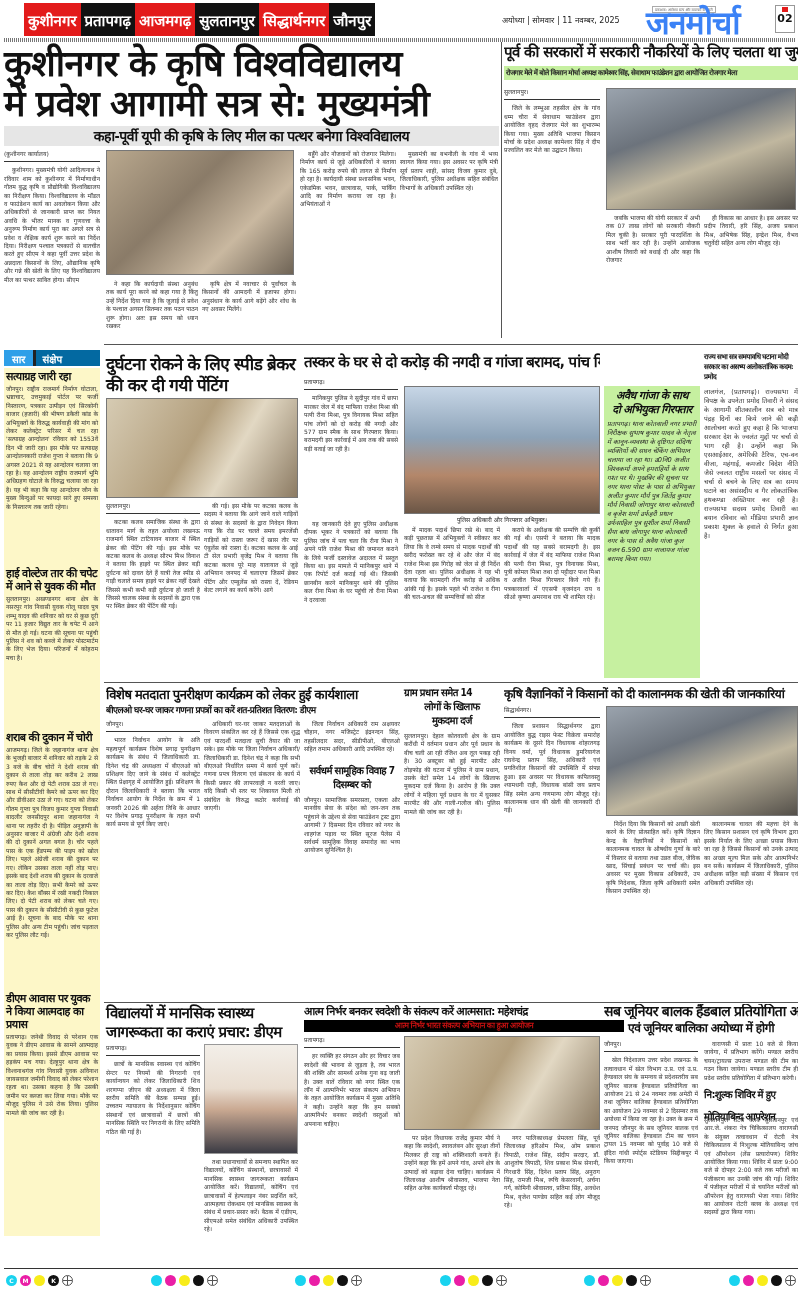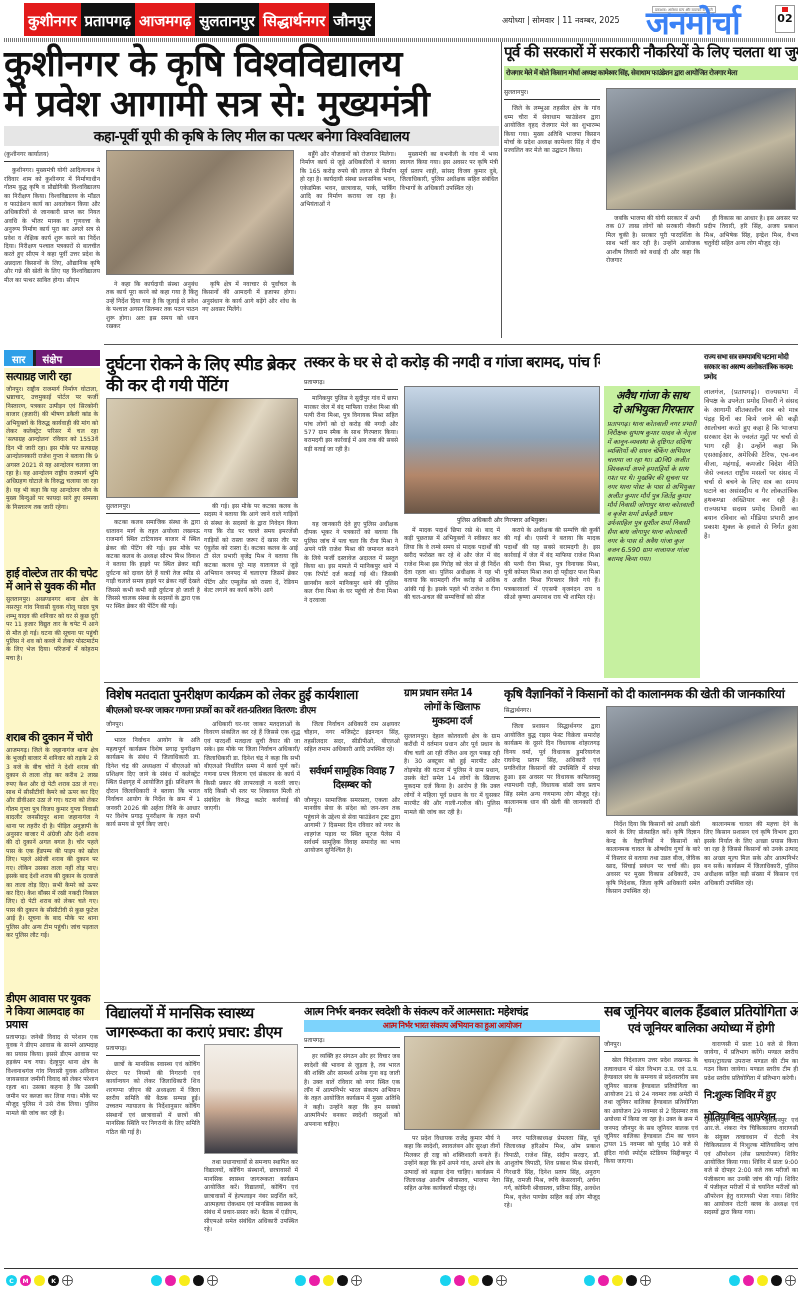--- a/index.html
+++ b/index.html
@@ -80,23 +80,23 @@
 <div class="abs txt" style="left:606px;top:214px;width:94px;height:120px;">
     <p>जबकि भाजपा की योगी सरकार में अभी तक 07 लाख लोगों को सरकारी नौकरी मिल चुकी है। सरकार पूरी पारदर्शिता के साथ भर्ती कर रही है। उन्होंने आयोजक आशीष तिवारी को बधाई दी और कहा कि रोजगार</p>
   </div>
 <div class="abs txt" style="left:704px;top:214px;width:94px;height:120px;">
     <p>ही विकास का आधार है। इस अवसर पर प्रदीप तिवारी, हरि सिंह, अजय प्रकाश मिश्र, अभिषेक सिंह, इन्द्रेश मिश्र, वैभव चतुर्वेदी सहित अन्य लोग मौजूद रहे।</p>
   </div>
 <div class="rule-v" style="left:501px;top:42px;height:296px;"></div>
 
 <div class="abs" style="left:4px;top:350px;width:96px;height:16px;display:flex;">
   <div style="background:#2f9fe8;color:#fff;font-weight:bold;font-size:10px;padding:2px 8px;">सार</div>
-  <div style="background:#701a75;color:#fff;font-weight:bold;font-size:10px;padding:2px 6px;flex:1;border-left:3px solid #222;">संक्षेप</div>
-</div>
-<div class="abs yellowbox" style="left:4px;top:368px;width:96px;height:652px;">
+  <div style="background:#0369a1;color:#fff;font-weight:bold;font-size:10px;padding:2px 6px;flex:1;border-left:3px solid #222;">संक्षेप</div>
+</div>
+<div class="abs yellowbox" style="left:4px;top:368px;width:96px;height:868px;">
   <div class="hl" style="font-size:11px;line-height:13px;padding:2px;">सत्याग्रह जारी रहा</div>
   <div class="txt" style="padding:0 2px;height:180px;">जौनपुर। राष्ट्रीय राजमार्ग निर्माण घोटाला, भ्रष्टाचार, उत्तमुकाई पोर्टल पर फर्जी निस्तारण, पत्रकार उत्पीड़न एवं सिरकोनी बाजार (हजारी) की भीषण डकैती कांड के अभियुक्तों के विरुद्ध कार्यवाही की मांग को लेकर कलेक्ट्रेट परिसर में चल रहा 'सत्याग्रह आन्दोलन' रविवार को 1553वें दिन भी जारी रहा। इस मौके पर सत्याग्रह आन्दोलनकारी राजेश गुप्ता ने बताया कि 9 अगस्त 2021 से यह आन्दोलन चलाया जा रहा है। यह आन्दोलन राष्ट्रीय राजमार्ग भूमि अधिग्रहण घोटाले के विरुद्ध चलाया जा रहा है। यह भी कहा कि यह आन्दोलन जौन के मुख्य बिन्दुओं पर फायदा सारे हुए समस्या के निस्तारण तक जारी रहेगा।</div>
   <div class="hl" style="font-size:11px;line-height:13px;padding:2px;">हाई वोल्टेज तार की चपेट में आने से युवक की मौत</div>
   <div class="txt" style="padding:0 2px;height:130px;">सुलतानपुर। अखण्डनगर थाना क्षेत्र के नसरपुर गांव निवासी युवक गोलू यादव पुत्र शम्भू यादव की शनिवार को घर से कुछ दूरी पर 11 हजार विद्युत तार के चपेट में आने से मौत हो गई। घटना की सूचना पर पहुंची पुलिस ने शव को कब्जे में लेकर पोस्टमार्टम के लिए भेज दिया। परिजनों में कोहराम मचा है।</div>
   <div class="hl" style="font-size:11px;line-height:13px;padding:2px;margin-top:4px;">शराब की दुकान में चोरी</div>
   <div class="txt" style="padding:0 2px;height:240px;">आजमगढ़। जिले के जहानागंज थाना क्षेत्र के भुजही बाजार में शनिवार को तड़के 2 से 3 बजे के बीच चोरों ने देशी शराब की दुकान से ताला तोड़ कर करीब 2 लाख रुपए कैश और दो पेटी शराब उठा ले गए। साथ में सीसीटीवी कैमरे को ऊपर कर दिए और डीवीआर उठा ले गए। घटना को लेकर गौतम गुप्ता पुत्र विजय कुमार गुप्ता निवासी बादलीर जनसीदपुर थाना जहानागंज ने थाना पर तहरीर दी है। पीड़ित अनुज्ञापी के अनुसार बाजार में अंग्रेजी और देशी शराब की दो दुकानें अगल बगल है। चोर पहले पास के एक हैंडपम्प की पाइप को खोल लिए। पहले अंग्रेजी शराब की दुकान पर गए। लेकिन उसका ताला नहीं तोड़ पाए। इसके बाद देशी शराब की दुकान के दरवाजे का ताला तोड़ दिए। सभी कैमरे को ऊपर कर दिए। कैश बॉक्स में रखी नकदी निकाल लिए। दो पेटी शराब को लेकर चले गए। पास की दुकान के सीसीटीवी से कुछ फुटेज आई है। सूचना के बाद मौके पर थाना पुलिस और अन्य टीम पहुंची। जांच पड़ताल कर पुलिस लौट गई।</div>
   <div class="hl" style="font-size:11px;line-height:13px;padding:2px;margin-top:4px;">डीएम आवास पर युवक ने किया आत्मदाह का प्रयास</div>
   <div class="txt" style="padding:0 2px;height:110px;">प्रतापगढ़। जनेथी विवाद से परेशान एक युवक ने डीएम आवास के सामने आत्मदाह का प्रयास किया। इससे डीएम आवास पर हड़कंप मच गया। देल्हूपुर थाना क्षेत्र के विश्वनाथगंज गांव निवासी युवक अविनाश जायसवाल जमीनी विवाद को लेकर परेशान रहता था। उसका कहना है कि उसकी जमीन पर कब्जा कर लिया गया। मौके पर मौजूद पुलिस ने उसे रोक लिया। पुलिस मामले की जांच कर रही है।</div>
 </div>
 
@@ -178,21 +178,21 @@
 <div class="abs txt" style="left:106px;top:1044px;width:94px;height:220px;">
   <span class="dateline">प्रतापगढ़।</span>
   <p>छात्रों के मानसिक स्वास्थ्य एवं कोचिंग सेन्टर पर नियमों की निगरानी एवं कार्यान्वयन को लेकर जिलाधिकारी शिव शरणप्पा जीएन की अध्यक्षता में जिला स्तरीय समिति की बैठक सम्पन्न हुई। उच्चतम न्यायालय के निर्देशानुसार कोचिंग संस्थानों एवं छात्रावासों में छात्रों की मानसिक स्थिति पर निगरानी के लिए समिति गठित की गई है।</p>
 </div>
 <div class="abs" style="left:204px;top:1044px;width:94px;height:110px;background:linear-gradient(180deg,#f3efe9 0%,#e9ddd0 40%,#c9a891 60%,#3b3b44 100%);border:1px solid #999;"></div>
 <div class="abs txt" style="left:204px;top:1158px;width:94px;height:106px;">
     <p>तथा प्रधानाचार्यों से समन्वय स्थापित कर विद्यालयों, कोचिंग संस्थानों, छात्रावासों में मानसिक स्वास्थ्य जागरूकता कार्यक्रम आयोजित करें। विद्यालयों, कोचिंग एवं छात्रावासों में हेल्पलाइन नंबर प्रदर्शित करें, आत्महत्या रोकथाम एवं मानसिक स्वास्थ्य के संबंध में प्रचार-प्रसार करें। बैठक में एडीएम, सीएमओ समेत संबंधित अधिकारी उपस्थित रहे।</p>
   </div>
 
 <div class="abs hl" style="left:304px;top:1004px;width:296px;font-size:11px;line-height:15px;white-space:nowrap;overflow:hidden;">आत्म निर्भर बनकर स्वदेशी के संकल्प करें आत्मसात: महेशचंद्र</div>
-<div class="abs hl" style="left:304px;top:1020px;width:296px;height:12px;background:#7dd3fc;color:#c21010;font-size:8px;line-height:12px;text-align:center;white-space:nowrap;overflow:hidden;">आत्म निर्भर भारत संकल्प अभियान का हुआ आयोजन</div>
+<div class="abs hl" style="left:304px;top:1020px;width:320px;height:12px;background:#000000;color:#c21010;font-size:8px;line-height:12px;text-align:center;white-space:nowrap;overflow:hidden;">आत्म निर्भर भारत संकल्प अभियान का हुआ आयोजन</div>
 <div class="abs txt" style="left:304px;top:1036px;width:96px;height:228px;">
   <span class="dateline">प्रतापगढ़।</span>
   <p>हर व्यक्ति हर संगठन और हर विचार जब स्वदेशी की भावना से जुड़ता है, तब भारत की शक्ति और सामर्थ्य अनेक गुना बढ़ जाती है। उक्त बातें रविवार को नगर स्थित एक लॉन में आत्मनिर्भर भारत संकल्प अभियान के तहत आयोजित कार्यक्रम में मुख्य अतिथि ने कही। उन्होंने कहा कि हम सबको आत्मनिर्भर बनकर स्वदेशी वस्तुओं को अपनाना चाहिए।</p>
 </div>
 <div class="abs photo3" style="left:404px;top:1036px;width:196px;height:94px;"></div>
 <div class="abs txt" style="left:404px;top:1134px;width:96px;height:130px;">
     <p>पर प्रदेश विधायक राजेंद्र कुमार मौर्य ने कहा कि स्वदेशी, स्वावलंबन और सुरक्षा तीनों मिलकर ही राष्ट्र को शक्तिशाली बनाते हैं। उन्होंने कहा कि हमें अपने गांव, अपने क्षेत्र के उत्पादों को बढ़ावा देना चाहिए। कार्यक्रम में जिलाध्यक्ष आशीष श्रीवास्तव, भाजपा नेता सहित अनेक कार्यकर्ता मौजूद रहे।</p>
   </div>
 <div class="abs txt" style="left:504px;top:1134px;width:96px;height:130px;">
     <p>नगर पालिकाध्यक्ष प्रेमलता सिंह, पूर्व जिलाध्यक्ष हरिओम मिश्र, ओम प्रकाश त्रिपाठी, राजेश सिंह, संदीप सरदार, डॉ. आशुतोष त्रिपाठी, शिव प्रकाश मिश्र सेनानी, गिरधारी सिंह, दिनेश प्रताप सिंह, अनुराग सिंह, रामजी मिश्र, रूचि केसरवानी, अर्चना गर्ग, कोमिनी श्रीवास्तव, प्रतिमा सिंह, अवधेश मिश्र, बृजेश पाण्डेय सहित कई लोग मौजूद रहे।</p>

